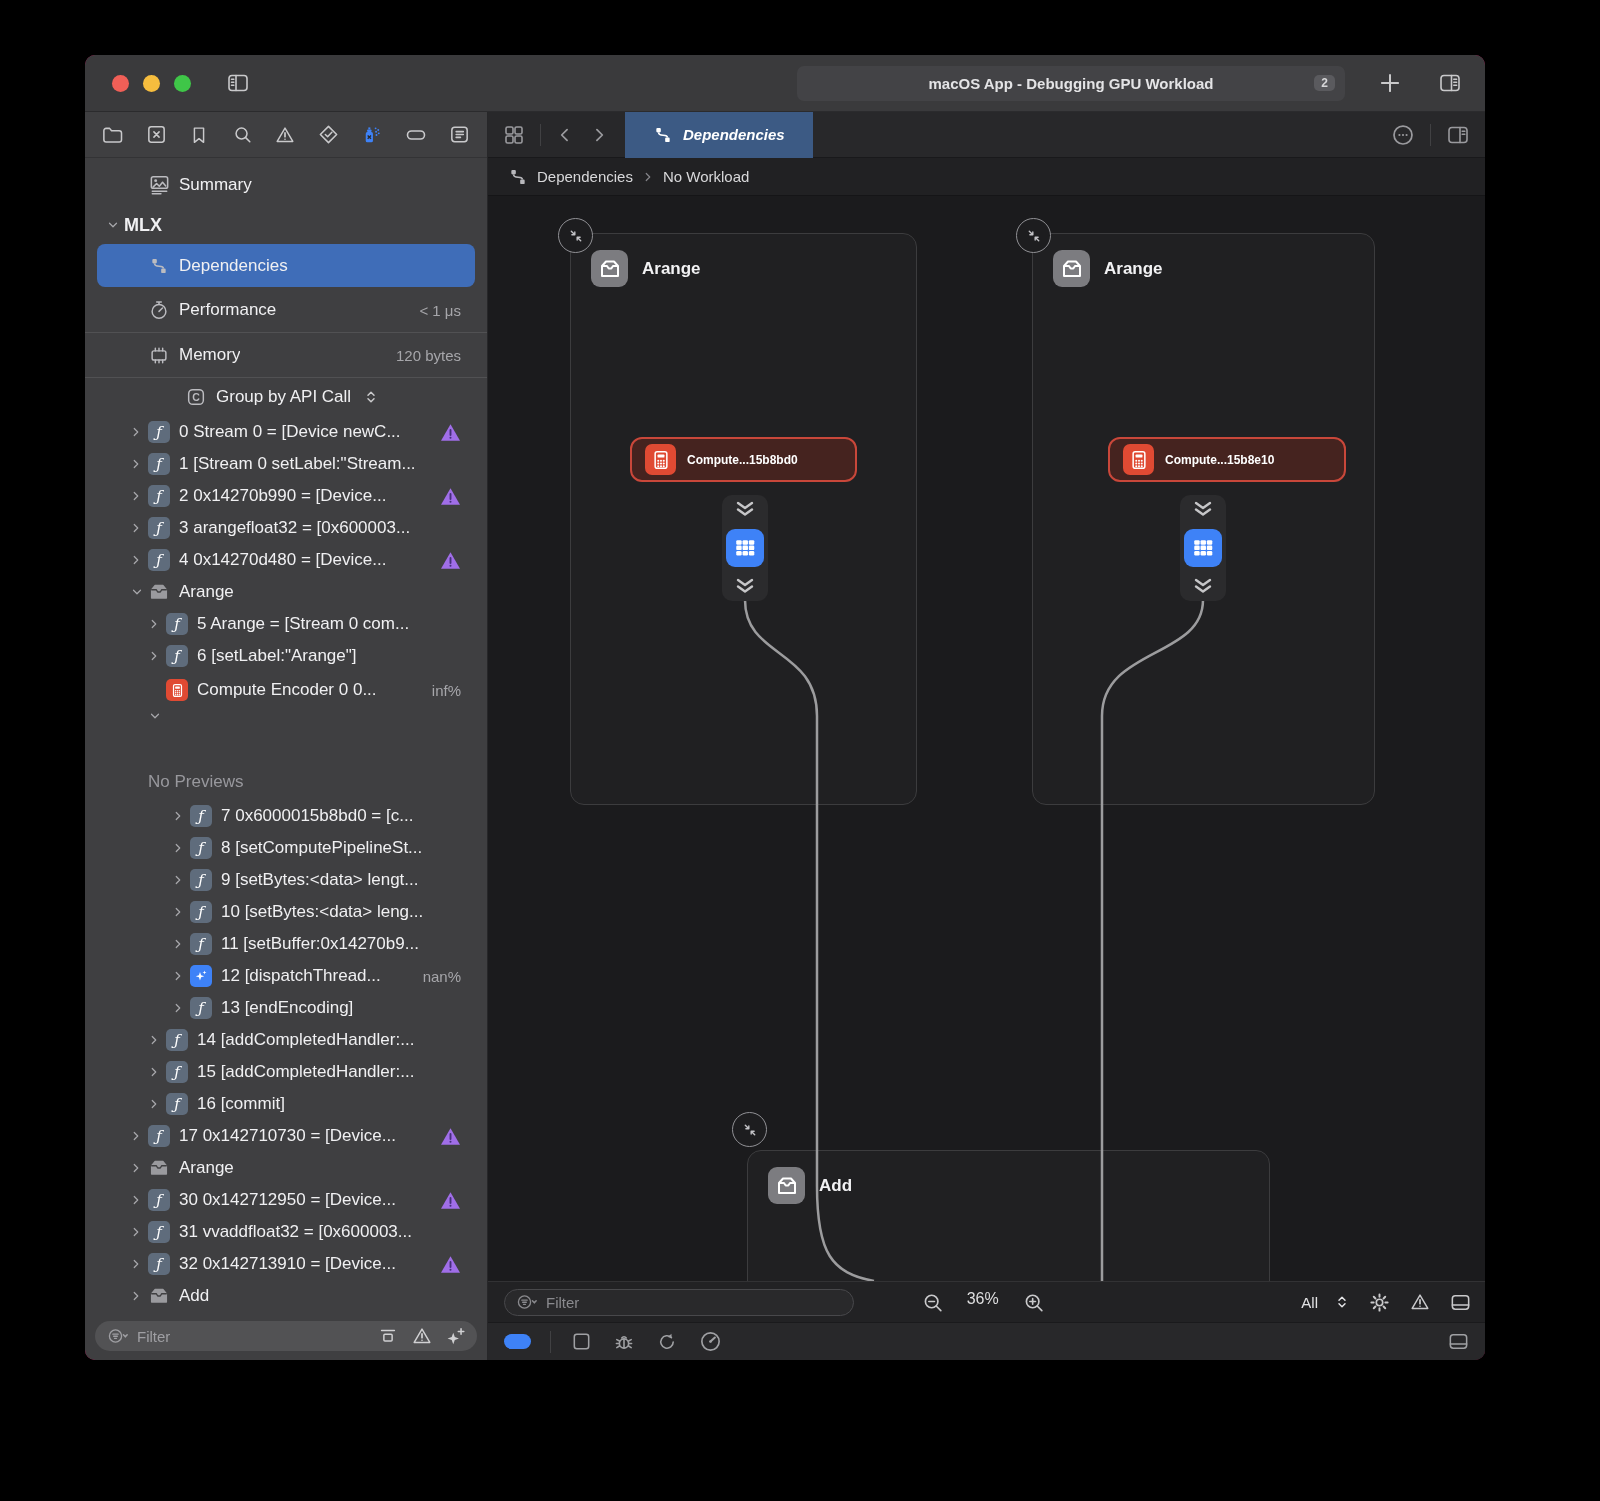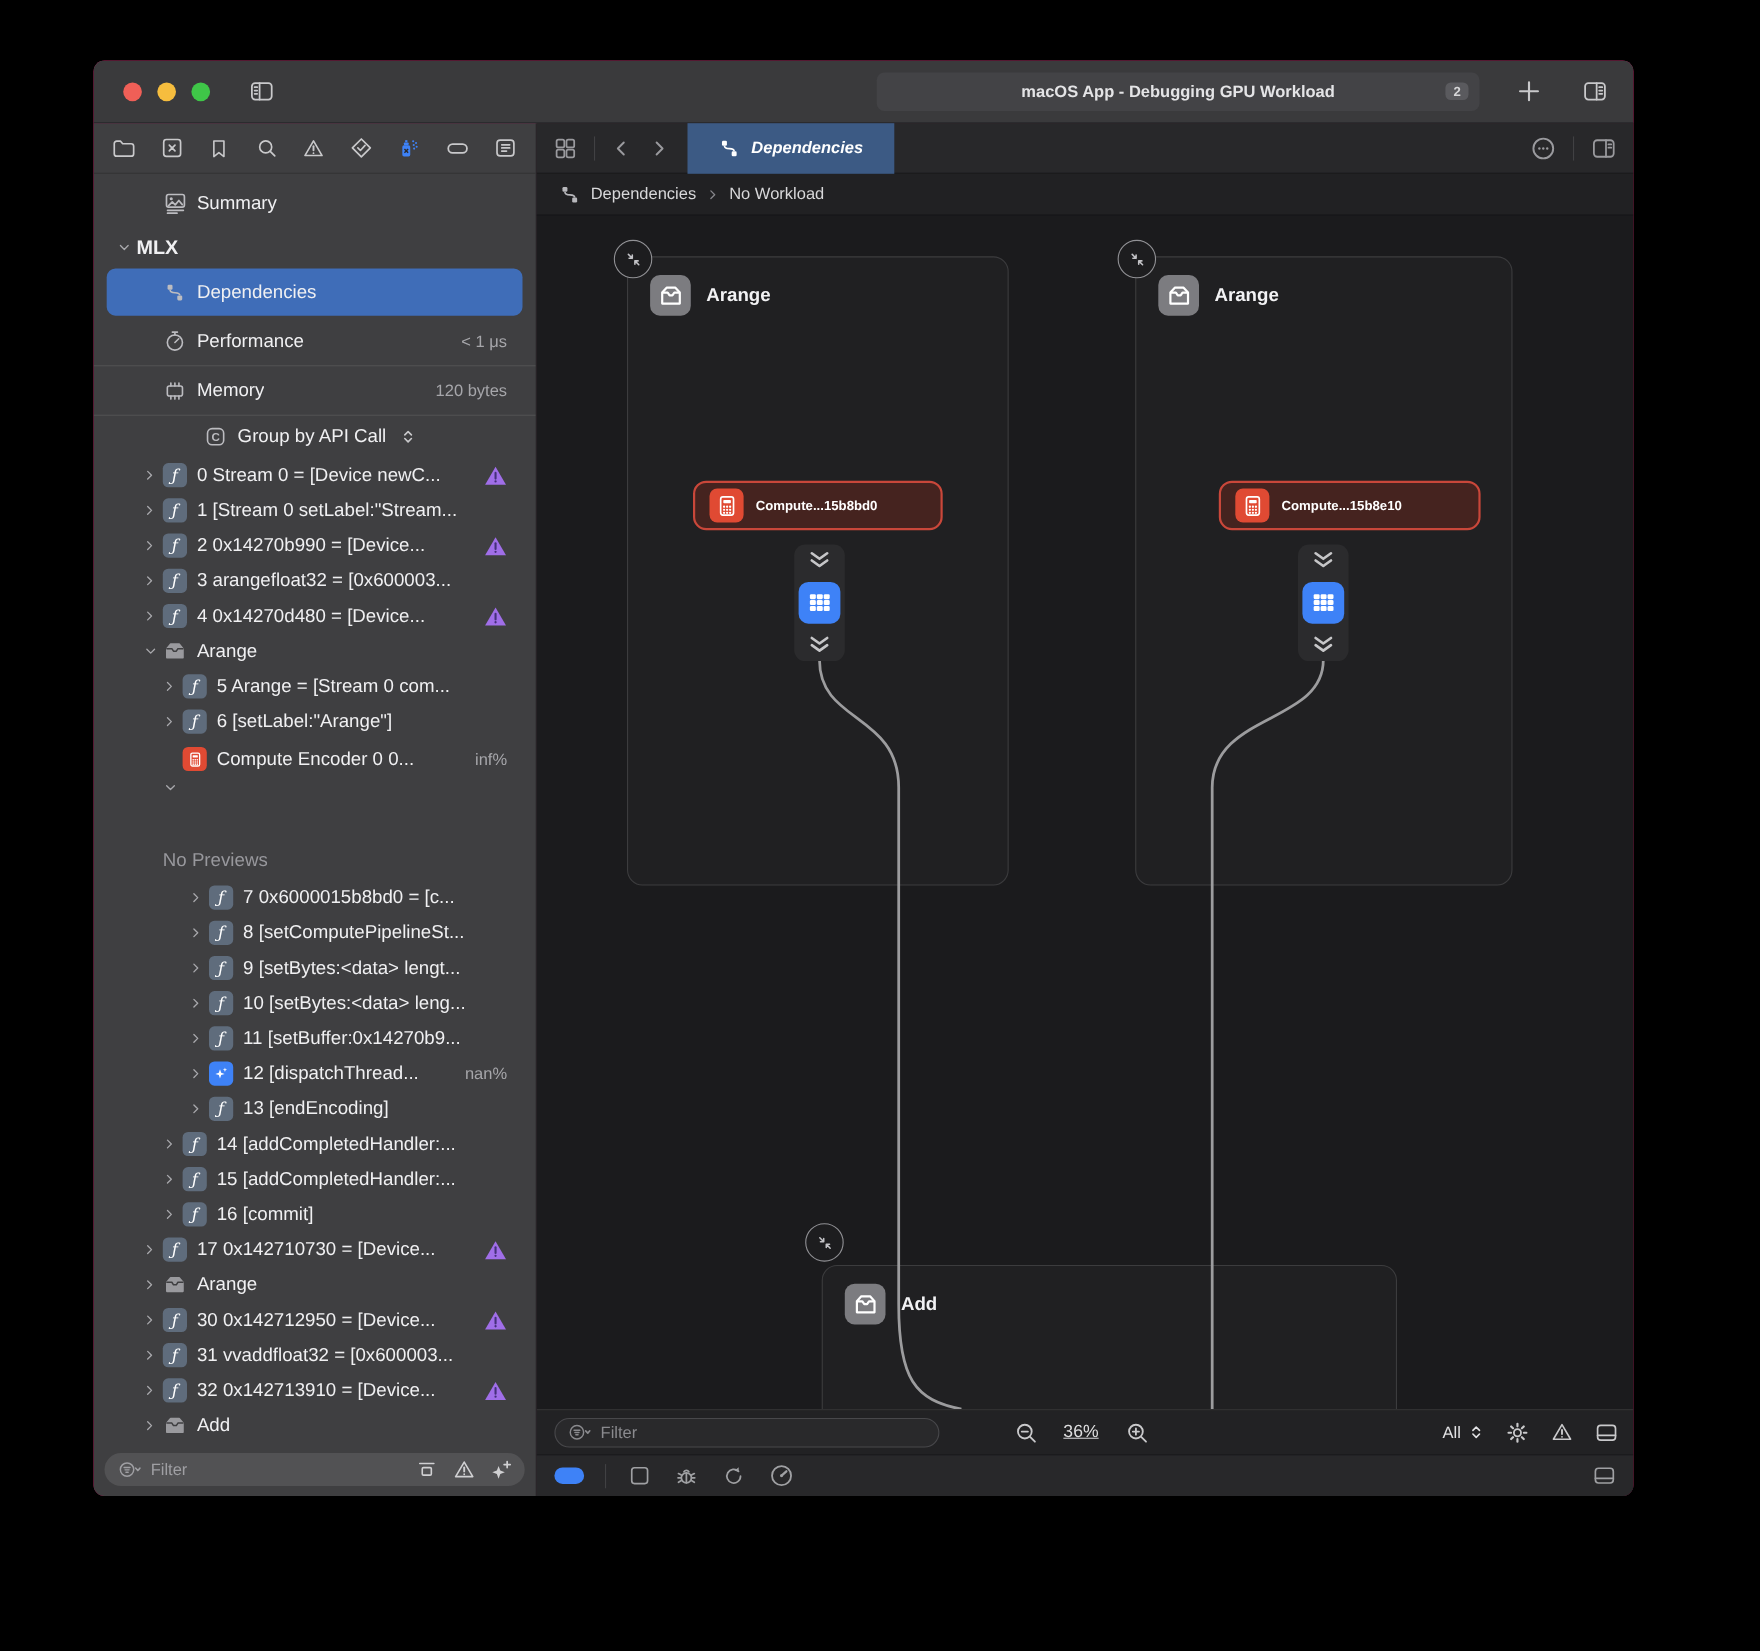--- a/index.html
+++ b/index.html
@@ -86,25 +86,25 @@
            display:flex; flex-direction:column; align-items:center; justify-content:space-between;
            padding:6px 0; color:#c6c6c8; }
   .gridtile { width:38px; height:38px; border-radius:9px; background:#3e82f7; display:flex;
               align-items:center; justify-content:center; }
   svg.wires { position:absolute; left:0; top:0; z-index:3; pointer-events:none; }
   .gnode{ z-index:1; } .collapse-btn{ z-index:4; } .cnode,.stack{ z-index:5; }
   .canvas-bar { height:41px; background:#222224; border-top:1px solid #323234; display:flex;
                 align-items:center; padding:0 16px; position:relative; color:#c9c9cb; }
   .cb-filter { width:350px; height:27px; border:1px solid #48484b; background:#29292b; border-radius:14px;
                display:flex; align-items:center; padding:0 9px; gap:6px; color:#8a8a8e; font-size:15px; }
-  .cb-zoom { position:absolute; left:50%; transform:translateX(-53%); display:flex; align-items:center;
-             gap:22px; color:#c9c9cb;text-decoration:underline; }
+  .cb-zoom { position:absolute; left:50%; transform:translateX(-53%); display:flex; 
+             gap:22px; color:#c9c9cb; }
   .zoom-pct { font-size:16px; color:#dededf; }
   .cb-right { position:absolute; right:12px; display:flex; align-items:center; gap:17px; }
-  .scope { display:flex; align-items:center; gap:6px; font-size:15px; color:#e2e2e4; }
+  .scope { display:flex; align-items:center; gap:16px; font-size:15px; color:#e2e2e4; }
   .canvas-strip { height:38px; background:#28282a; border-top:1px solid #1a1a1c; display:flex;
                   align-items:center; padding:0 16px; gap:19px; color:#9fa0a3; position:relative; }
   .mode-pill { width:27px; height:15px; border-radius:8px; background:#3e82f7; }
   .strip-right { position:absolute; right:14px; color:#9fa0a3; display:flex; }
   .icn { display:inline-flex; align-items:center; justify-content:center; }
   .icn svg { display:block; }
 </style>
 </head>
 <body>
 

